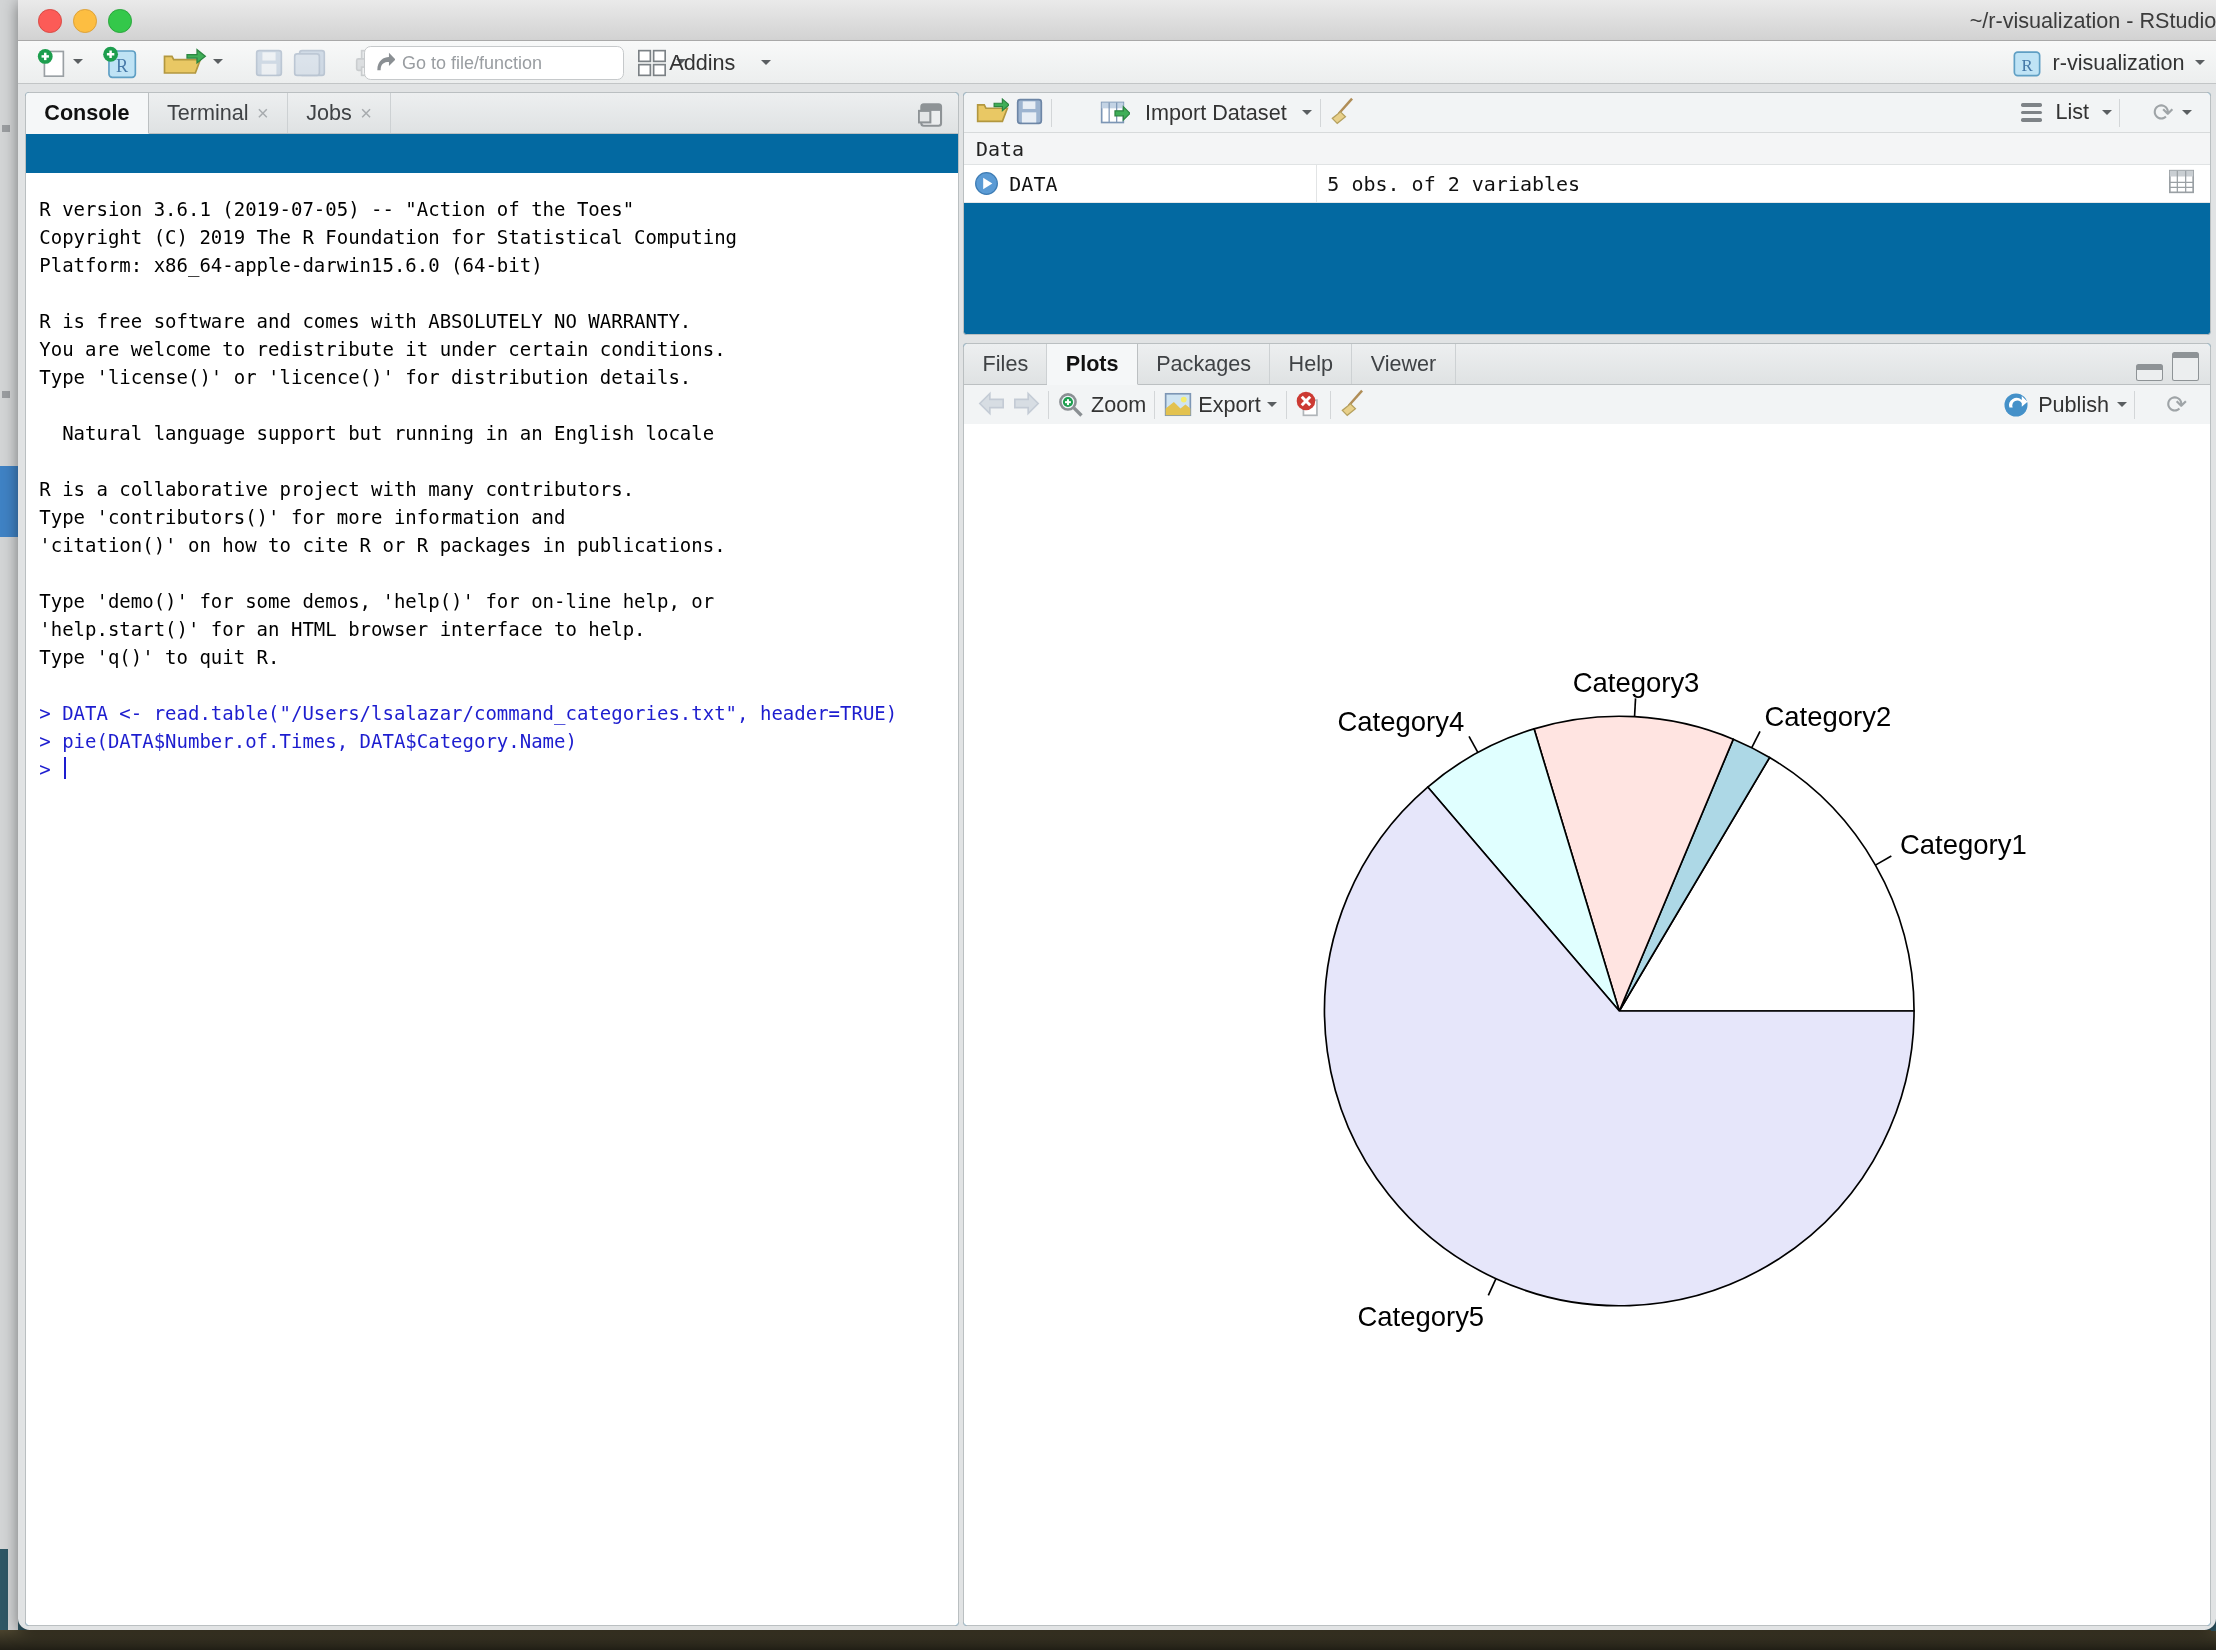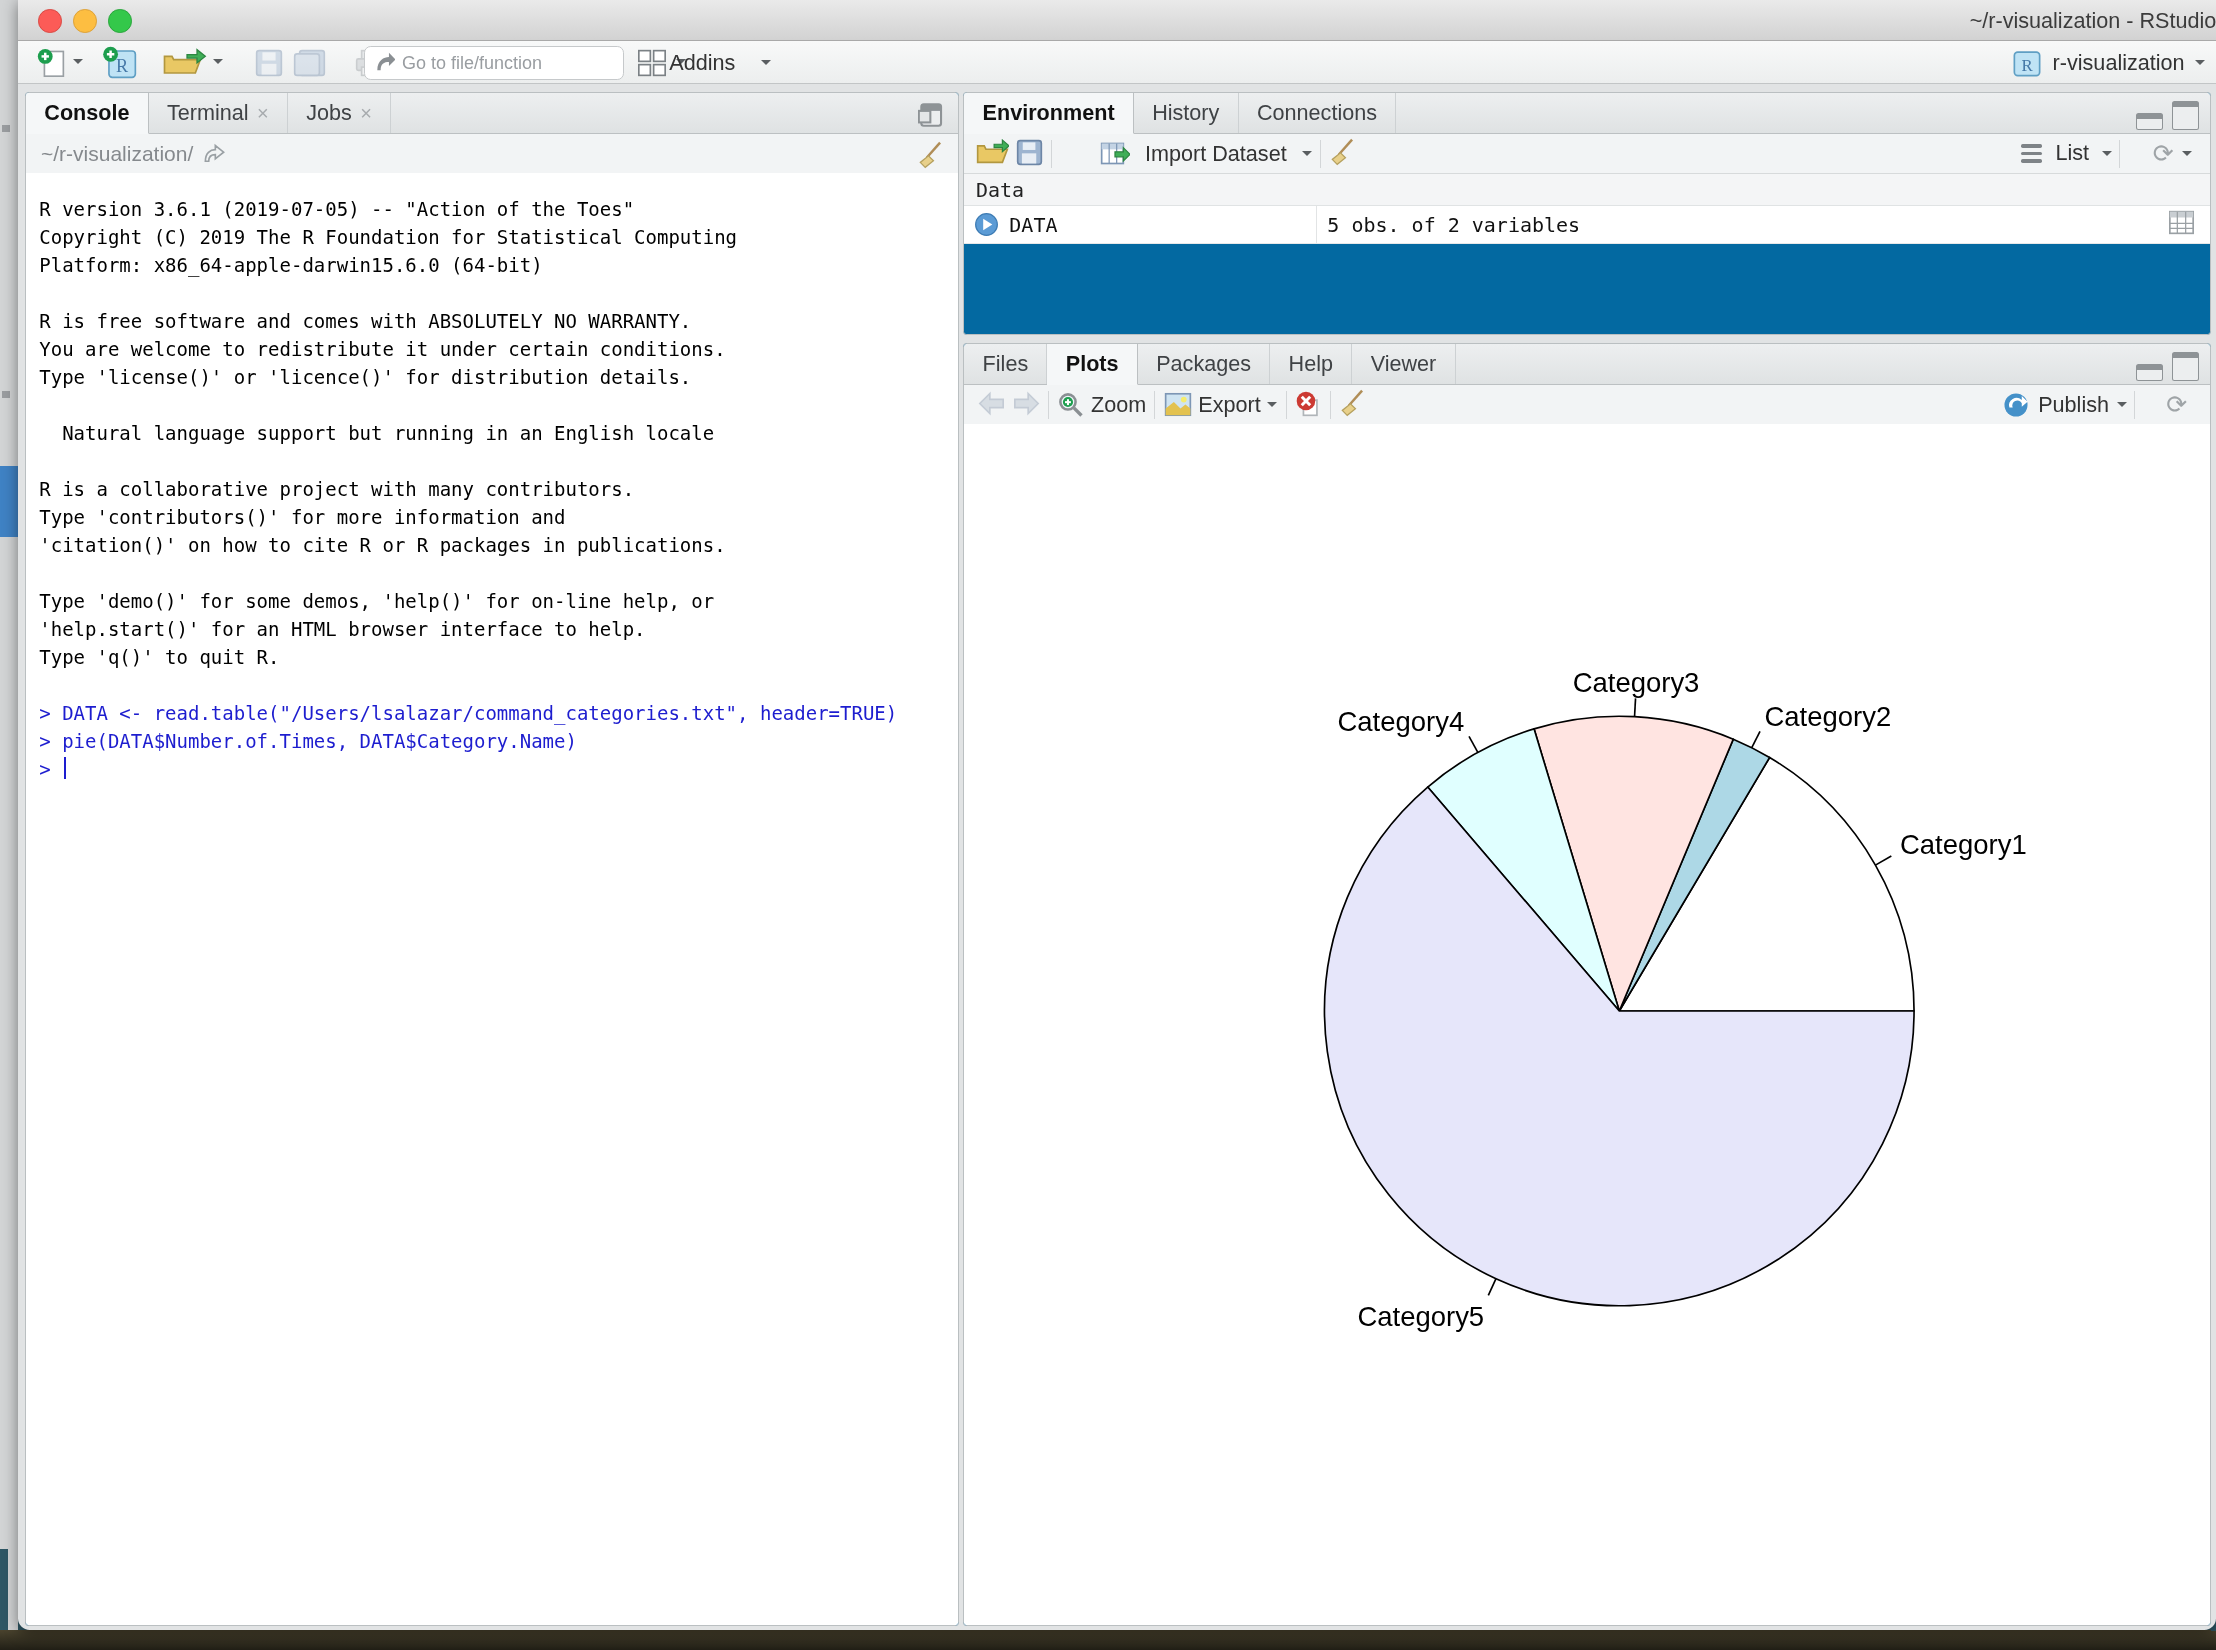--- a/index.html
+++ b/index.html
@@ -215,51 +215,24 @@
         <span class="x">×</span>
       </div>
       <div class="panebtns">
         <svg width="28" height="28" viewBox="0 0 34 34">
           <rect x="4" y="4" width="24" height="26" rx="3" fill="#eceeef" stroke="#8e9396" stroke-width="2.5"></rect>
           <rect x="4" y="4" width="24" height="8" fill="#8e9396"></rect>
           <rect x="1" y="12" width="14" height="14" fill="#e4e6e7" stroke="#8e9396" stroke-width="2.5"></rect>
         </svg>
       </div>
     </div>
-    <div class="subbar">
-      <span id="console-dir">~/r-visualization/</span>
-      <svg width="25" height="21.6" style="margin-left:8.3px;" viewBox="0 0 30 26">
-        <path d="M4 22 C4 12 10 8 16 8 L16 3 L26 11 L16 19 L16 14 C11 14 8 16 8 22 Z" fill="none" stroke="#9aa0a4" stroke-width="2"></path>
-      </svg>
-      <div style="position:absolute;right:13.3px;top:6.7px;">
-        <svg width="28" height="28" viewBox="0 0 34 34">
-          <line x1="28" y1="2" x2="12" y2="20" stroke="#b08d57" stroke-width="3"></line>
-          <path d="M14 18 L20 24 L10 32 L4 26 Z" fill="#e8d08a" stroke="#b5a05e" stroke-width="1.5"></path>
-        </svg>
-      </div>
-    </div>
     <div id="console-body"><div class="cline">R version 3.6.1 (2019-07-05) -- "Action of the Toes"</div><div class="cline">Copyright (C) 2019 The R Foundation for Statistical Computing</div><div class="cline">Platform: x86_64-apple-darwin15.6.0 (64-bit)</div><div class="cline"></div><div class="cline">R is free software and comes with ABSOLUTELY NO WARRANTY.</div><div class="cline">You are welcome to redistribute it under certain conditions.</div><div class="cline">Type 'license()' or 'licence()' for distribution details.</div><div class="cline"></div><div class="cline">  Natural language support but running in an English locale</div><div class="cline"></div><div class="cline">R is a collaborative project with many contributors.</div><div class="cline">Type 'contributors()' for more information and</div><div class="cline">'citation()' on how to cite R or R packages in publications.</div><div class="cline"></div><div class="cline">Type 'demo()' for some demos, 'help()' for on-line help, or</div><div class="cline">'help.start()' for an HTML browser interface to help.</div><div class="cline">Type 'q()' to quit R.</div><div class="cline"></div><div class="cline input">&gt; DATA &lt;- read.table("/Users/lsalazar/command_categories.txt", header=TRUE)</div><div class="cline input">&gt; pie(DATA$Number.of.Times, DATA$Category.Name)</div><div class="cline input">&gt; <span class="cursor"></span></div></div>
   </div>
 
   <div id="env-pane" class="abs pane">
-    <div class="tabbar">
-      <div class="tab active">
-        <span>Environment</span>
-      </div>
-      <div class="tab">
-        <span>History</span>
-      </div>
-      <div class="tab">
-        <span>Connections</span>
-      </div>
-      <div class="panebtns">
-        <div class="pb min"></div>
-        <div class="pb max"></div>
-      </div>
-    </div>
     <div class="subbar" id="env-toolbar">
       <div style="margin-left:11.7px;">
         <svg width="33" height="27" viewBox="0 0 40 32">
           <path d="M2 8 L2 28 L32 28 L38 12 L12 12 L10 8 Z" fill="#e9c864" stroke="#b2973f" stroke-width="2"></path>
           <path d="M22 6 L32 6 L32 1 L40 8 L32 15 L32 10 L22 10 Z" fill="#3fae57" stroke="#2c8540" stroke-width="1.5"></path>
         </svg>
       </div>
       <div style="margin-left:6.7px;">
         <svg width="27" height="27" viewBox="0 0 32 32">
           <rect x="2" y="2" width="28" height="28" rx="3" fill="#9db4d0" stroke="#6d86a6" stroke-width="2"></rect>

